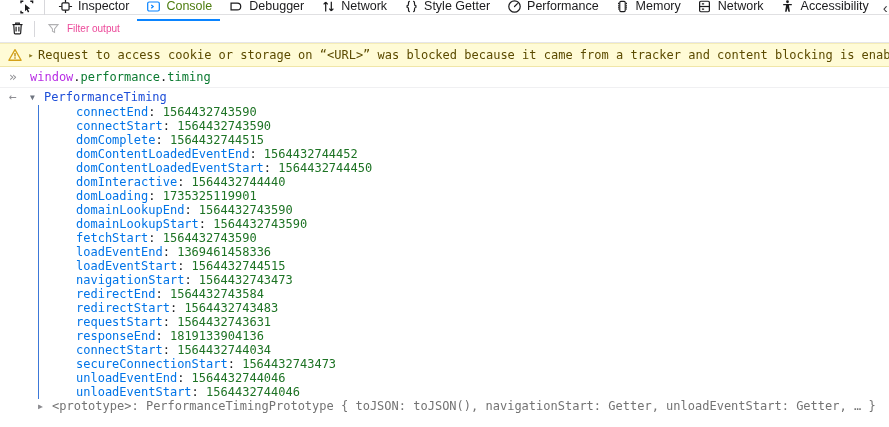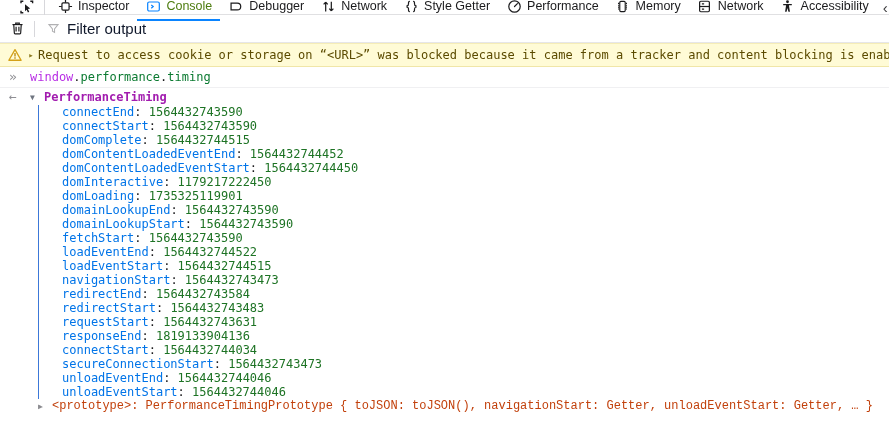--- a/index.html
+++ b/index.html
@@ -88,22 +88,22 @@
   }
   .filter-box {
     display: flex;
     align-items: center;
     gap: 6px;
     flex: 1 1 auto;
     height: 22px;
     padding-left: 6px;
   }
   .filter-placeholder {
-    font-size: 15px;
-    color: #0f172a;
+    font-size: 10px;
+    color: #ec4899;
     line-height: 22px;
   }
 
   
   .console-output {
     font-family: "DejaVu Sans Mono", "Liberation Mono", monospace;
     font-size: 12px;
     line-height: 14px;
   }
 
@@ -178,46 +178,46 @@
     width: 10px;
     display: inline-block;
   }
   .twisty-closed {
     color: #8b8b90;
     font-size: 8px;
     line-height: 1;
     width: 10px;
     display: inline-block;
   }
-  .obj-title { color: #a21caf; font-weight: bold; }
+  .obj-title { color: #1d4ed8; }
 
   .prop-list {
     border-left: 1px solid #3c78d8;
     margin-left: 8px;
-    padding-left: 0;
+    padding-left: 14px;
   }
   .prop-row {
     line-height: 14px;
     padding-left: 23px;
     white-space: nowrap;
   }
   .prop-name { color: #0074e8; }
   .prop-colon { color: #1b1b1d; }
   .prop-val-num { color: #1d7324; }
 
   .proto-row {
     display: flex;
     align-items: center;
     gap: 4px;
     line-height: 15px;
     padding-left: 8px;
     color: #5c5c61;
     white-space: nowrap;
   }
-  .proto-label { color: #c2410c; font-family: Liberation Mono, monospace; }
+  .proto-label { color: #737373; }
 </style>
 </head>
 <body>
 
 <div class="devtools-toolbar">
 
   <div class="picker-btn">
     <span class="tool-icon">
       <svg width="16" height="16" viewBox="0 0 16 16" fill="none" stroke="#1b1b1d" stroke-width="1.4">
         <path d="M2 4.2V2.2h2.3M2 11.8v2h2.3M13.6 4.2V2.2h-2.3"></path>
@@ -370,26 +370,26 @@
         <span class="twisty-open">▼</span>
         <span class="obj-title">PerformanceTiming</span>
       </div>
 
       <div class="prop-list">
           <div class="prop-row"><span class="prop-name">connectEnd</span><span class="prop-colon">: </span><span class="prop-val-num">1564432743590</span></div>
           <div class="prop-row"><span class="prop-name">connectStart</span><span class="prop-colon">: </span><span class="prop-val-num">1564432743590</span></div>
           <div class="prop-row"><span class="prop-name">domComplete</span><span class="prop-colon">: </span><span class="prop-val-num">1564432744515</span></div>
           <div class="prop-row"><span class="prop-name">domContentLoadedEventEnd</span><span class="prop-colon">: </span><span class="prop-val-num">1564432744452</span></div>
           <div class="prop-row"><span class="prop-name">domContentLoadedEventStart</span><span class="prop-colon">: </span><span class="prop-val-num">1564432744450</span></div>
-          <div class="prop-row"><span class="prop-name">domInteractive</span><span class="prop-colon">: </span><span class="prop-val-num">1179217222450</span></div>
+          <div class="prop-row"><span class="prop-name">domInteractive</span><span class="prop-colon">: </span><span class="prop-val-num">1564432744440</span></div>
           <div class="prop-row"><span class="prop-name">domLoading</span><span class="prop-colon">: </span><span class="prop-val-num">1735325119901</span></div>
           <div class="prop-row"><span class="prop-name">domainLookupEnd</span><span class="prop-colon">: </span><span class="prop-val-num">1564432743590</span></div>
           <div class="prop-row"><span class="prop-name">domainLookupStart</span><span class="prop-colon">: </span><span class="prop-val-num">1564432743590</span></div>
           <div class="prop-row"><span class="prop-name">fetchStart</span><span class="prop-colon">: </span><span class="prop-val-num">1564432743590</span></div>
-          <div class="prop-row"><span class="prop-name">loadEventEnd</span><span class="prop-colon">: </span><span class="prop-val-num">1564432744522</span></div>
+          <div class="prop-row"><span class="prop-name">loadEventEnd</span><span class="prop-colon">: </span><span class="prop-val-num">1369461458336</span></div>
           <div class="prop-row"><span class="prop-name">loadEventStart</span><span class="prop-colon">: </span><span class="prop-val-num">1564432744515</span></div>
           <div class="prop-row"><span class="prop-name">navigationStart</span><span class="prop-colon">: </span><span class="prop-val-num">1564432743473</span></div>
           <div class="prop-row"><span class="prop-name">redirectEnd</span><span class="prop-colon">: </span><span class="prop-val-num">1564432743584</span></div>
           <div class="prop-row"><span class="prop-name">redirectStart</span><span class="prop-colon">: </span><span class="prop-val-num">1564432743483</span></div>
           <div class="prop-row"><span class="prop-name">requestStart</span><span class="prop-colon">: </span><span class="prop-val-num">1564432743631</span></div>
           <div class="prop-row"><span class="prop-name">responseEnd</span><span class="prop-colon">: </span><span class="prop-val-num">1819133904136</span></div>
           <div class="prop-row"><span class="prop-name">connectStart</span><span class="prop-colon">: </span><span class="prop-val-num">1564432744034</span></div>
           <div class="prop-row"><span class="prop-name">secureConnectionStart</span><span class="prop-colon">: </span><span class="prop-val-num">1564432743473</span></div>
           <div class="prop-row"><span class="prop-name">unloadEventEnd</span><span class="prop-colon">: </span><span class="prop-val-num">1564432744046</span></div>
           <div class="prop-row"><span class="prop-name">unloadEventStart</span><span class="prop-colon">: </span><span class="prop-val-num">1564432744046</span></div>

